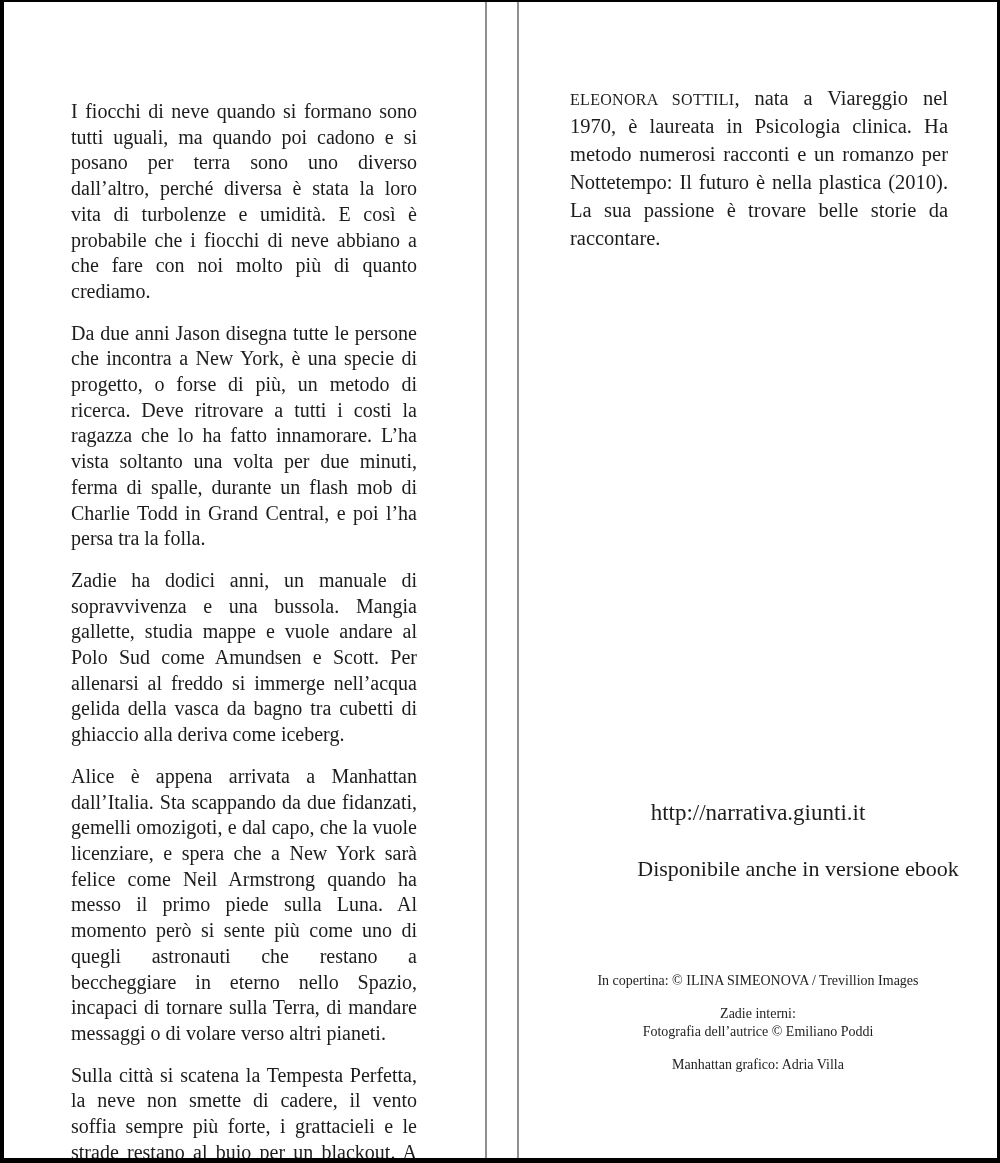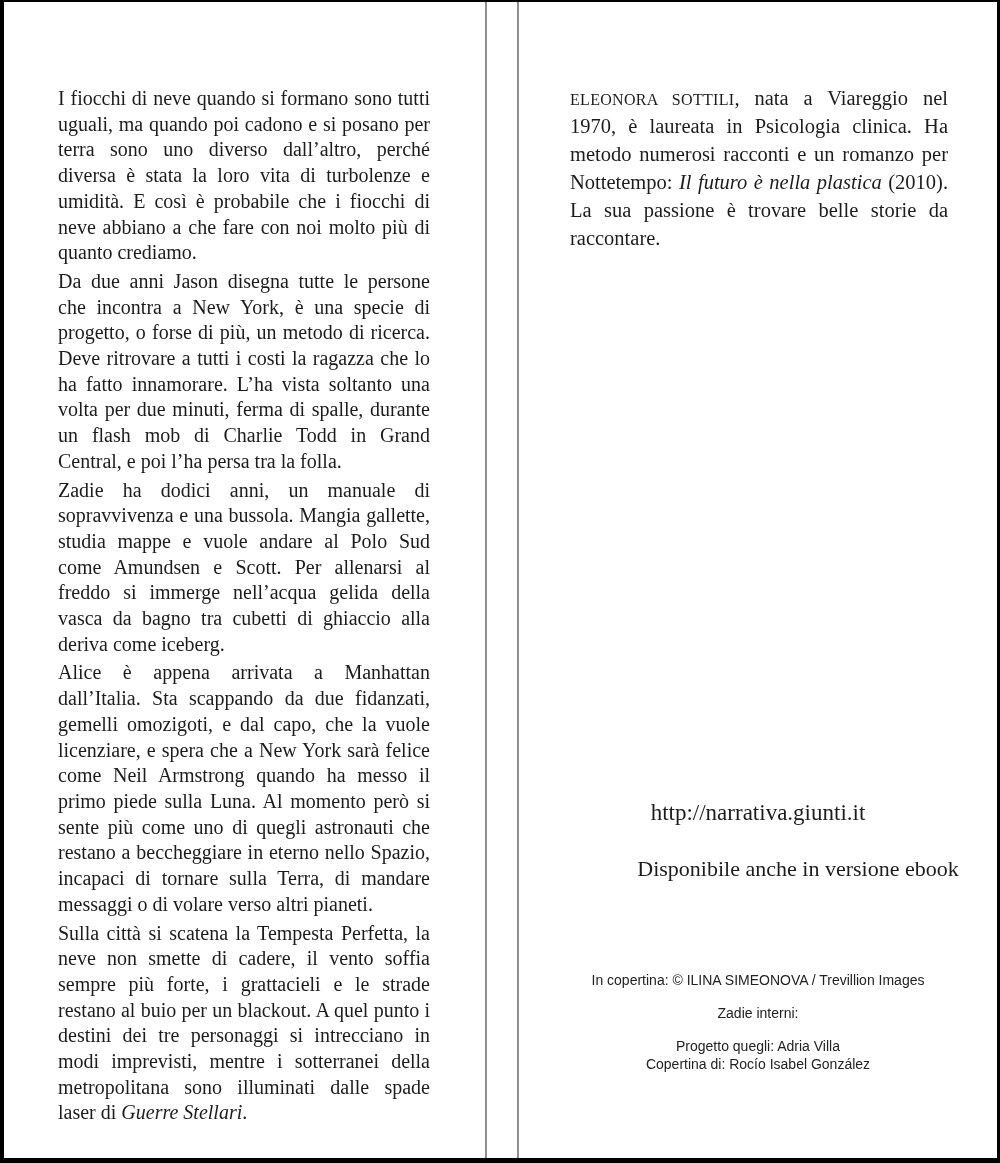--- a/index.html
+++ b/index.html
@@ -35,22 +35,22 @@
 
   .description {
     position: absolute;
     left: 51px;
     top: 81px;
     width: 378px;
     font-size: 20px;
     line-height: 25.7px;
     text-align: justify;
   }
-  .description p { margin: 3px; }
-  .it { font-style: italic; }
+  .description p { margin: 16px; }
+  .it { }
 
   .bio {
     position: absolute;
     left: 566px;
     top: 82px;
     width: 378px;
     font-size: 20.5px;
     line-height: 28px;
     text-align: justify;
   }
@@ -65,21 +65,21 @@
     position: absolute;
     left: 515px;
     width: 478px;
     text-align: center;
   }
   .url-line { top: 798px; font-size: 23px; }
   .ebook-line { top: 854px; font-size: 22px; margin-left: 40px; }
 
   .credits {
     top: 970px;
-    font-family: Liberation Sans, sans-serif;
+    font-family: Liberation Serif, serif;
     font-size: 14px;
     line-height: 17.5px;
     color: var(--credits-color);
   }
   .credit-group { margin: 0; }
   .credit-group + .credit-group { margin-top: 15.5px; }
 </style>
 </head>
 <body>
 
@@ -101,18 +101,18 @@
 <div class="centered-block url-line">http://narrativa.giunti.it</div>
 
 <div class="centered-block ebook-line">Disponibile anche in versione ebook</div>
 
 <div class="centered-block credits">
     <div class="credit-group">
       <div class="credit-line">In copertina: © ILINA SIMEONOVA / Trevillion Images</div>
     </div>
     <div class="credit-group">
       <div class="credit-line">Zadie interni:</div>
+      <div class="credit-line">Fotografia dell’autrice © Emiliano Poddi</div>
     </div>
     <div class="credit-group">
-      <div class="credit-line">Progetto quegli: Adria Villa</div>
-      <div class="credit-line">Copertina di: Rocío Isabel González</div>
+      <div class="credit-line">Manhattan grafico: Adria Villa</div>
     </div>
   </div>
 
 </body></html>

